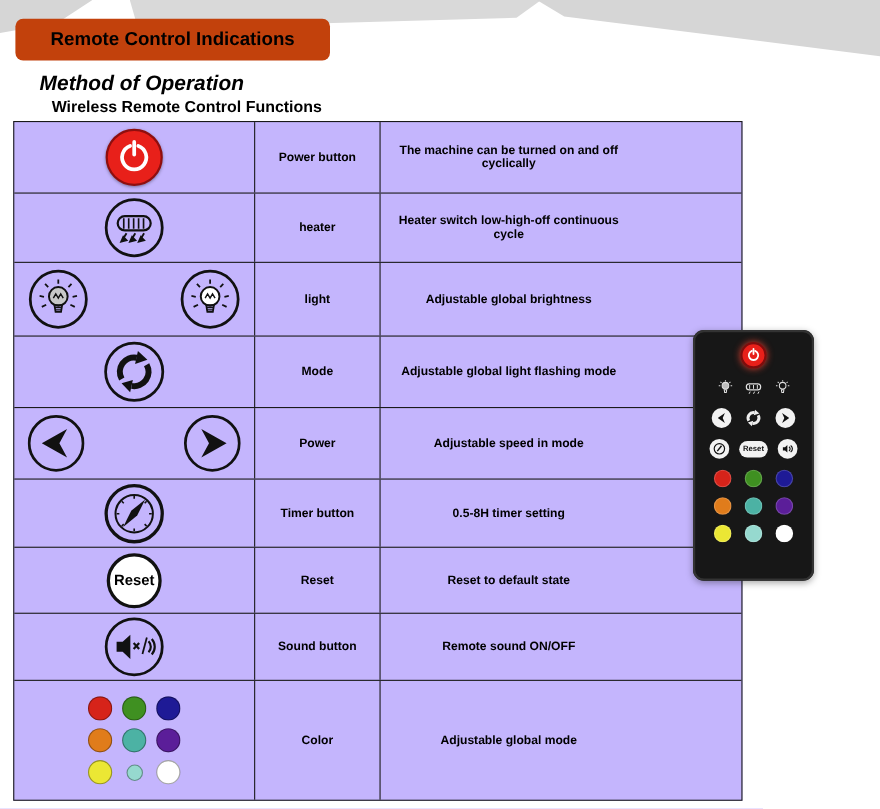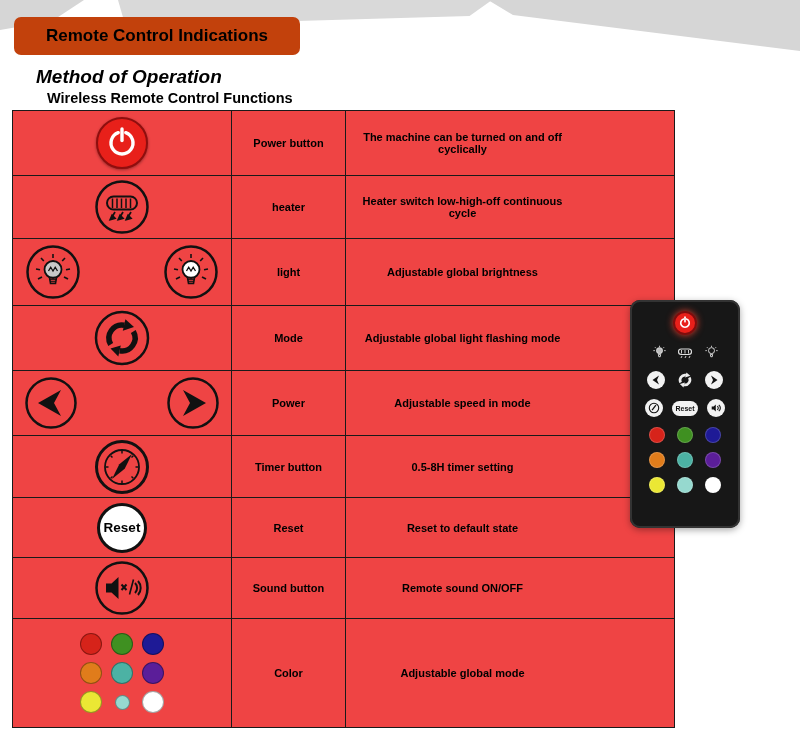--- a/index.html
+++ b/index.html
@@ -10,21 +10,21 @@
   .bg-shape { position:absolute; }
   .s1 { left:0; top:0; width:84px; height:30px; background:#d6d6d6; clip-path:polygon(0 0,100% 0,62% 70%,0 100%); }
   .s2 { left:118px; top:0; width:374px; height:26px; background:#d9d9d9; clip-path:polygon(0 0,100% 0,94% 62%,2% 100%); }
   .s3 { left:488px; top:0; width:312px; height:58px; background:#d6d6d6; clip-path:polygon(0 0,100% 0,100% 88%,8% 26%); }
 
   .banner { position:absolute; left:14px; top:17px; width:286px; height:38px; border-radius:7px;
             display:flex; align-items:center; justify-content:center; font-size:17px; font-weight:bold; }
   .heading { position:absolute; left:36px; top:66px; font-size:19px; font-weight:bold; font-style:italic; }
   .subheading { position:absolute; left:36px; top:90px; font-size:14.5px; font-weight:bold;margin-left:11px; }
 
-  .func-table { position:absolute; left:12px; top:110px; width:663px; border:1.5px solid #1a1a1a; background:#ef4444; }
+  .func-table { position:absolute; left:12px; top:110px; width:663px; border:1.5px solid #1a1a1a; background:#c4b5fd; }
   .trow { display:flex; border-bottom:1.2px solid #1a1a1a; }
   .trow:last-child { border-bottom:none; }
   .cell { display:flex; align-items:center; justify-content:center; }
   .c-icon { width:218px; }
   .c-icon.spread { justify-content:space-between; padding:0 12px; }
   .c-label { width:114px; border-left:1.2px solid #1a1a1a; font-size:11px; font-weight:bold; text-align:center; }
   .c-desc { width:234px; border-left:1.2px solid #1a1a1a; font-size:11px; font-weight:bold; text-align:center; padding:0 14px; }
   .r1{height:65px}.r2{height:63px}.r3{height:67px}.r4{height:65px}.r5{height:65px}
   .r6{height:62px}.r7{height:60px}.r8{height:61px}.r9{height:108px}
 

